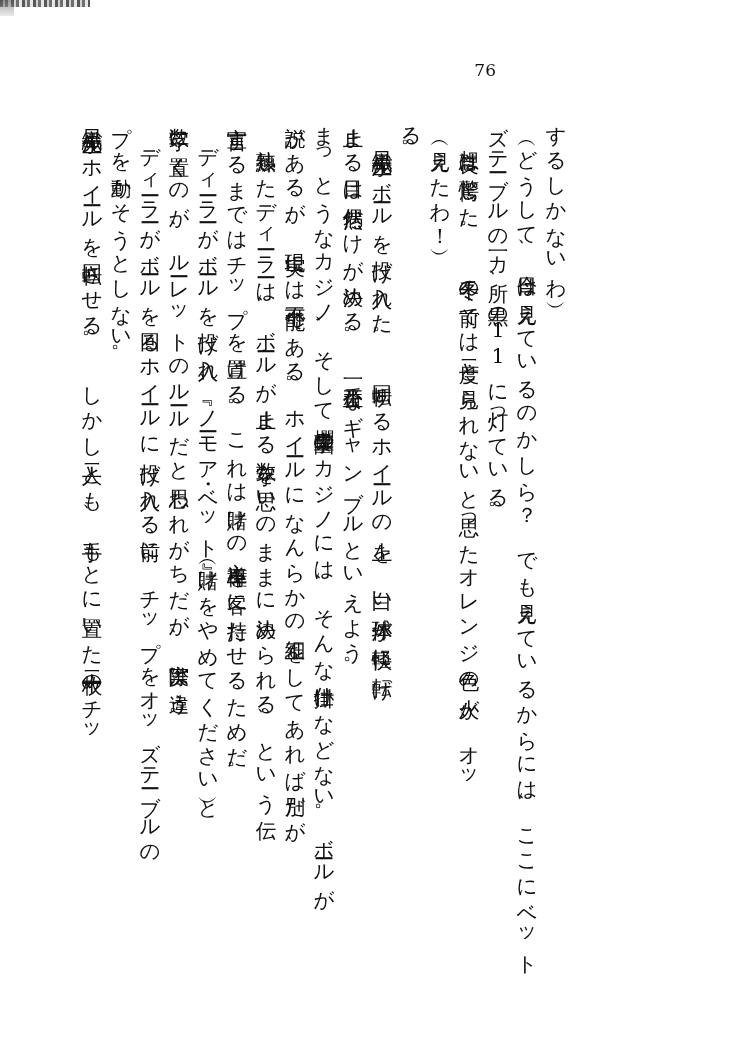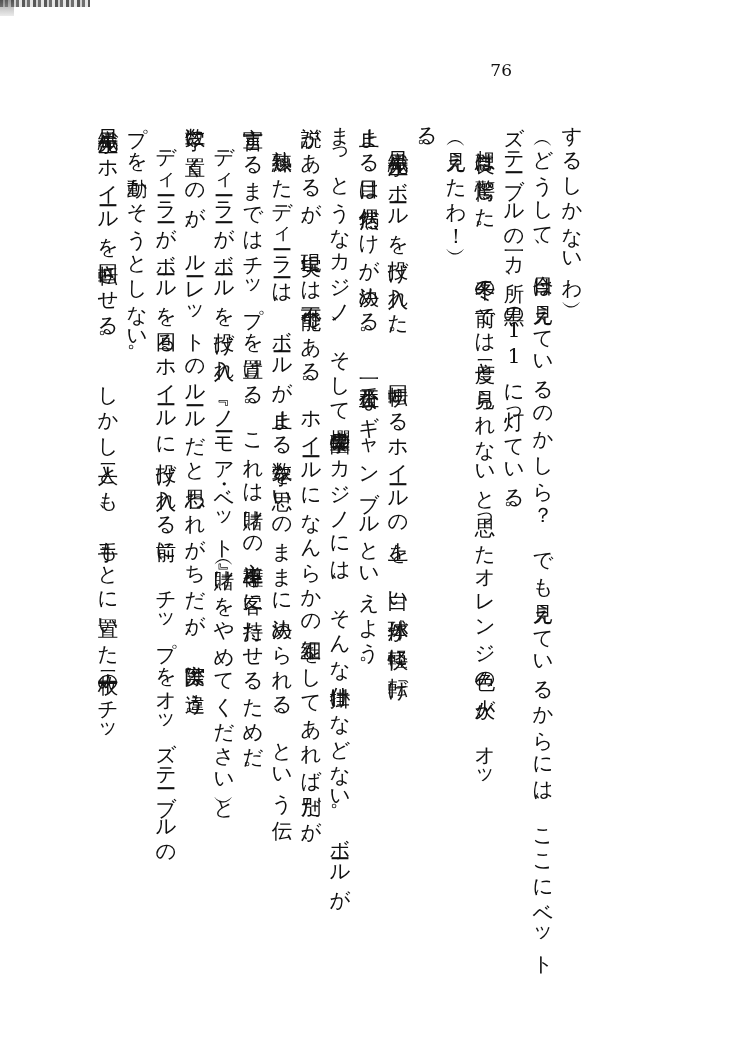--- a/index.html
+++ b/index.html
@@ -9,21 +9,20 @@
   }
   body {
     font-family: "DejaVu Serif", "Liberation Serif", serif;
   }
   .page {
     position: relative;
     width: 624px;
     height: 1037px;
     background: #ffffff;
     overflow: hidden;
-    padding-left: 16px;
   }
   
   .scan-edge {
     position: absolute;
     top: 0;
     left: 0;
     width: 90px;
     height: 7px;
     background:
       repeating-linear-gradient(90deg,

